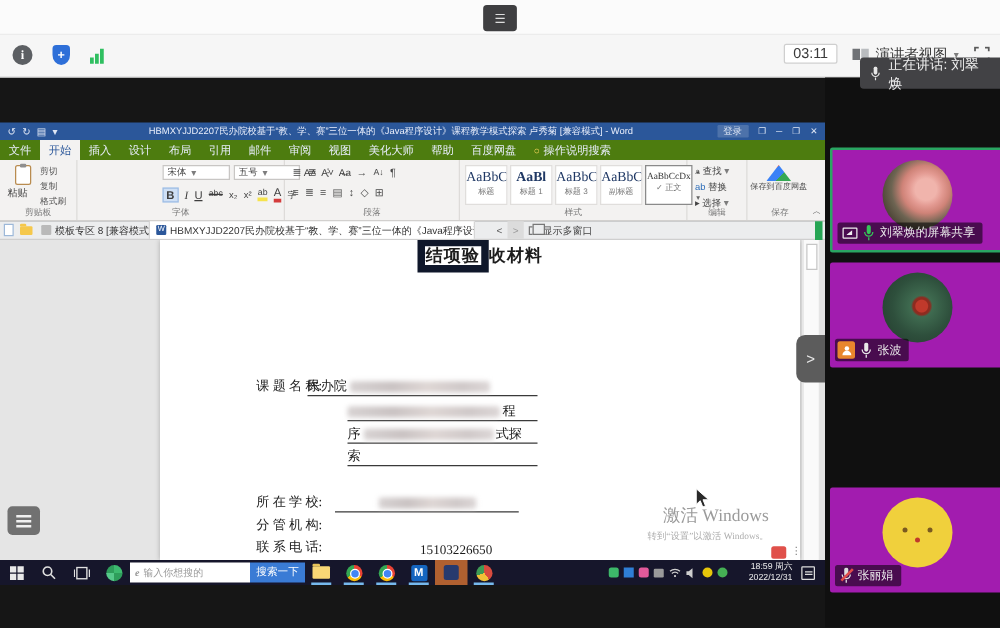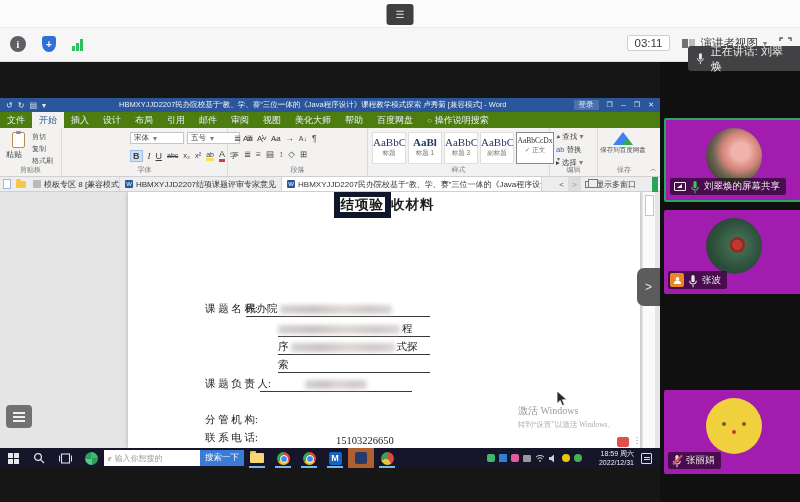--- a/index.html
+++ b/index.html
@@ -86,21 +86,21 @@
   .docarea { position:absolute; left:0; top:192px; width:660px; height:256px; background:#e5e5e5; overflow:hidden; }
   .page { position:absolute; left:128px; top:0; width:512px; height:256px; background:#fff; box-shadow:0 0 4px rgba(0,0,0,.25); font-family:"Liberation Serif",serif; color:#1c1c1c; }
   .doc-title { position:absolute; left:0; top:4px; width:100%; text-align:center; font-size:13.5px; font-weight:bold; letter-spacing:1px; }
   .spellbox { border:6px solid #0f172a; padding:0 1px; }
   .frow { position:absolute; left:0; height:17px; width:100%; font-size:10.5px; }
   .flabel { position:absolute; left:77px; white-space:nowrap; }
   .fval { position:absolute; border-bottom:1px solid #3a3a3a; height:15px; display:flex; align-items:flex-end; gap:2px; }
   .fval.noline { border-bottom:none; }
   .blurbar { display:inline-block; height:9px; border-radius:2px; background:linear-gradient(90deg,#d7d2d2,#c9c2c2 30%,#ded6d4 55%,#cfc8c8 80%,#dcd6d6); filter:blur(2px); align-self:center; }
   .watermark { position:absolute; left:390px; top:212px; color:#9b9b9b; }
-  .wm-t { font-size:10px; }
+  .wm-t { font-size:14px;text-align:right; }
   .wm-s { font-size:7.5px; color:#adadad; margin-top:2px; }
   .red-widget { position:absolute; left:489px; top:245px; width:12px; height:10px; background:#e0504a; border-radius:2px; }
   .dots-v { position:absolute; left:505px; top:244px; color:#777; font-size:8px; }
   .vscroll { position:absolute; left:642px; top:0; width:13px; height:256px; background:#fafafa; border-left:1px solid #e3e3e3; }
   .vthumb { position:absolute; left:2px; top:3px; width:9px; height:21px; background:#fff; border:1px solid #c6c6c6; }
   .cursor-svg { position:absolute; left:556px; top:198px; z-index:40; }
 
   
   .float-menu { position:absolute; left:6px; top:405px; width:26px; height:23px; background:#717171; border-radius:4px; display:flex; align-items:center; justify-content:center; z-index:35; }
   .fm-lines { display:flex; flex-direction:column; gap:2px; }
@@ -344,24 +344,20 @@
   <span class="dt-ic">
       <span class="page-ic"></span>
     </span>
   <span class="dt-ic">
       <span class="folder-ic"></span>
     </span>
   <span class="dtab" style="max-width:92px">
     <span class="home-ic"></span>
     <span>模板专区 8 [兼容模式]</span>
   </span>
-  <span class="dtab" style="max-width:168px">
-    <span class="wbadge">W</span>
-    <span>HBMXYJJD2207结项课题评审专家意见</span>
-  </span>
   <span class="dtab active" style="max-width:260px">
     <span class="wbadge">W</span>
     <span>HBMXYJJD2207民办院校基于“教、学、赛”三位一体的《Java程序设计》课程教学模式探索 卢秀菊 [兼容模式]</span>
 
   </span>
   <span class="dt-btn"></span>
   <span class="dt-btn">&lt;</span>
   <span class="dt-btn dim">&gt;</span>
   <span class="multiwin">
     <span class="mw-ic"></span>
@@ -392,24 +388,24 @@
           <span>序</span>
           <span class="blurbar" style="width:104px"></span>
           <span>式探</span>
         </span>
     </div>
     <div class="frow" style="top:166px">
       <span class="fval" style="left:150px;width:152px">
           <span>索</span>
         </span>
     </div>
-    <div class="frow" style="top:185px">
-      <span class="flabel">课 题 负 责 人:</span>
-      <span class="fval" style="left:132px;width:152px;justify-content:center">
-          <span class="blurbar" style="width:62px"></span>
+    <div class="frow" style="top:203px">
+      <span class="flabel">所 在 学 校:</span>
+      <span class="fval" style="left:140px;width:147px;justify-content:center">
+          <span class="blurbar" style="width:78px"></span>
         </span>
     </div>
     <div class="frow" style="top:221px">
       <span class="flabel">分 管 机 构:</span>
     </div>
     <div class="frow" style="top:239px">
       <span class="flabel">联 系 电 话:</span>
       <span class="fval noline" style="left:208px;width:80px">
           <span>15103226650</span>
         </span>

